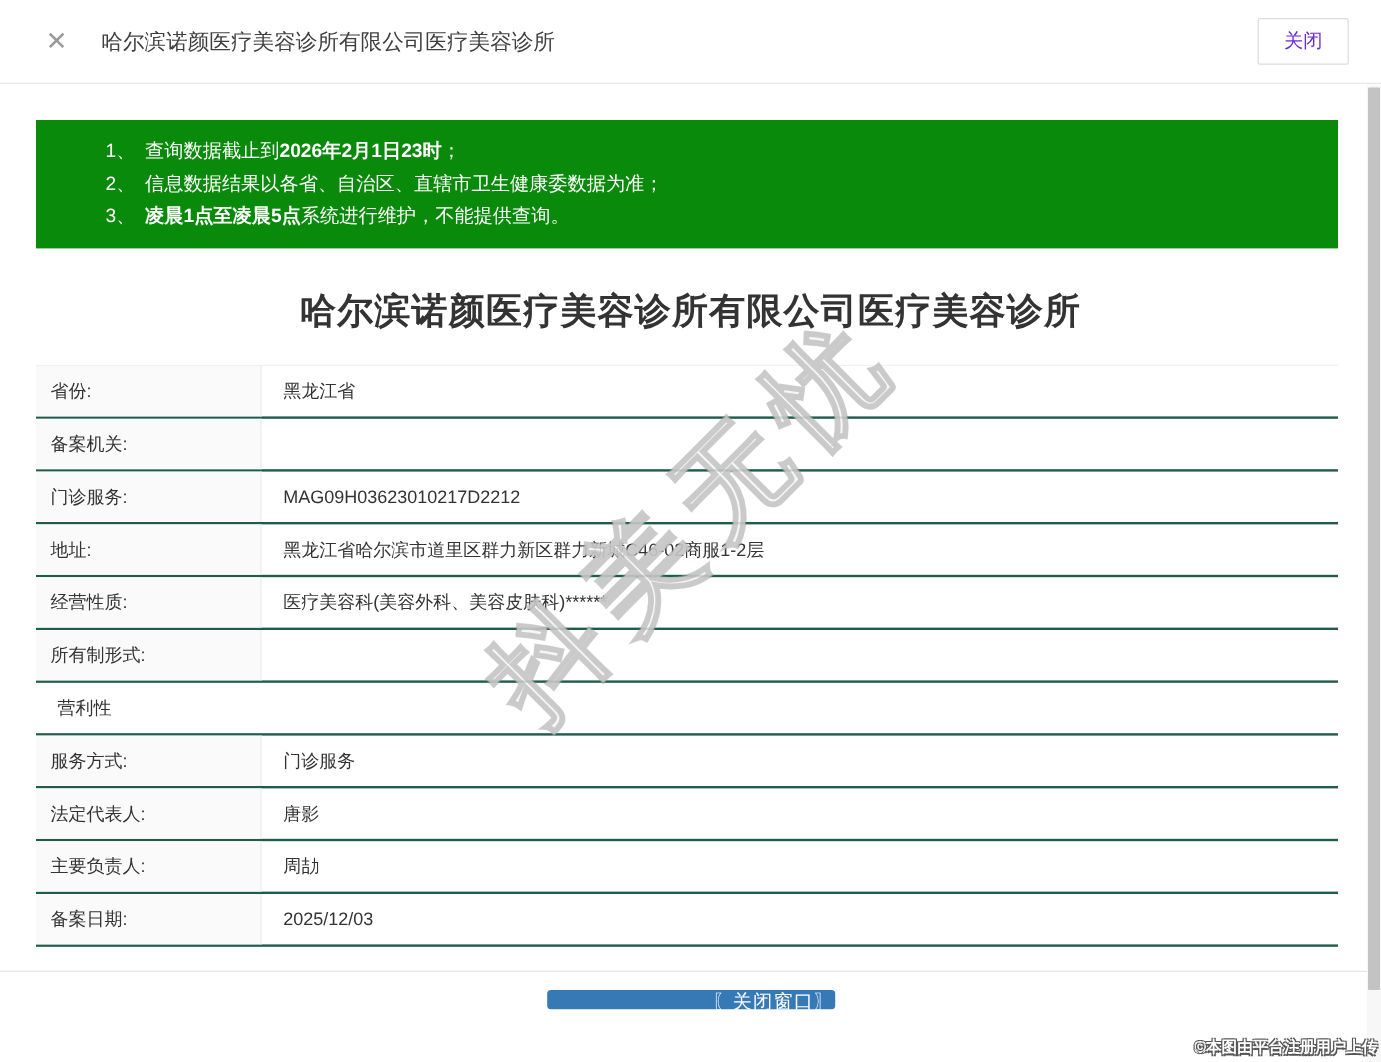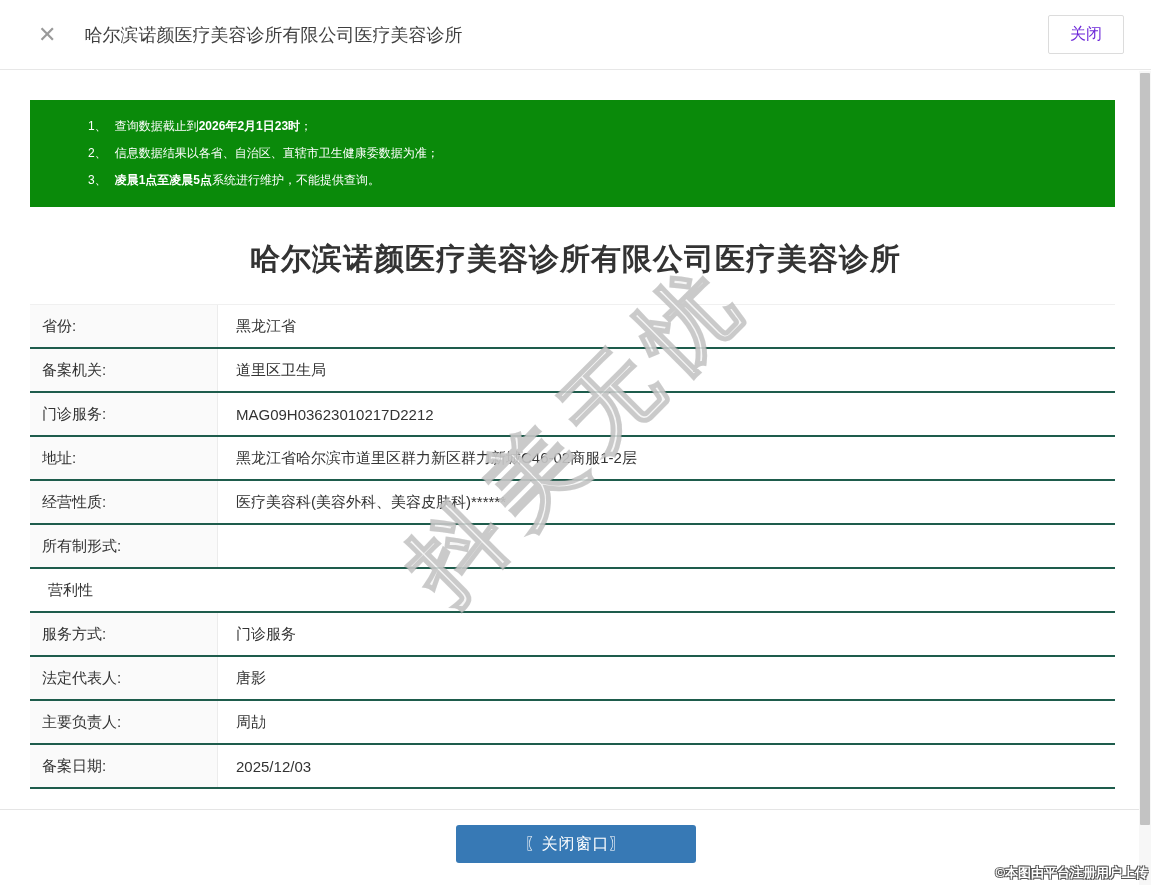--- a/index.html
+++ b/index.html
@@ -14,38 +14,38 @@
   .btn-close-top { position:absolute; right:27px; top:15px; width:76px; height:39px; background:#fff;
      border:1px solid #dcdcdc; border-radius:2px; font-size:16px; color:#6d28d9; cursor:pointer;
      font-family:inherit; }
 
   
   .scrollbar-track { position:absolute; right:0; top:71px; width:12px; height:814px; background:#f7f7f7; }
   .scrollbar-thumb { position:absolute; top:2px; left:1px; width:10px; height:752px; background:#c3c3c3; border-radius:1px; }
 
   
   .notice { margin:30px 36px 0 30px; background:#0a8a0a; color:#fff; padding:13px 20px 13px 58px;
-     font-size:12px; line-height:27px; }
+     font-size:16px; line-height:27px; }
   .notice-item .num { margin-right:8px; }
   .notice-item b { font-weight:bold; }
 
   
   .page-title { margin-top:32px; text-align:center; font-size:30px; font-weight:bold; color:#333; letter-spacing:1px; }
 
   
   .info-table { margin:24px 36px 0 30px; border-top:1px solid #f0f0f0; }
   .row { display:flex; align-items:stretch; border-bottom:2px solid #1e5c4c; min-height:44px; }
   .row-label { width:188px; background:#fafafa; border-right:1px solid #ececec; display:flex; align-items:center;
      padding-left:12px; font-size:15px; color:#333; }
   .row-value { flex:1; display:flex; align-items:center; padding-left:18px; font-size:15px; color:#333; }
 
   
   .footer { margin-top:20px; border-top:1px solid #e5e5e5; padding-top:15px; display:flex; justify-content:center; }
-  .btn-close-window { width:240px; height:38px; background:#3779b5; color:#fff; border:none; border-radius:3px;
-     font-size:16px; cursor:pointer; font-family:inherit; letter-spacing:1px; }
+  .btn-close-window { width:240px; height:16px; background:#3779b5; color:#fff; border:none; border-radius:3px;
+     font-size:16px; cursor:pointer; font-family:inherit; letter-spacing:1px;text-align:right; }
 
   
   .watermark-center { position:absolute; left:578px; top:432px; transform:translate(-50%,-50%) rotate(-45deg);
      font-size:92px; font-weight:bold; letter-spacing:16px; white-space:nowrap; pointer-events:none;
      color:rgba(255,255,255,0.72); -webkit-text-stroke:2px rgba(165,165,165,0.55);
      text-shadow:0 0 1px rgba(160,160,160,0.35); z-index:5; }
   .watermark-corner { position:absolute; right:3px; bottom:3px; font-size:13px; font-weight:bold; color:#fff;
      text-shadow:-1px -1px 0 #555,1px -1px 0 #555,-1px 1px 0 #555,1px 1px 0 #555; z-index:6;text-align:right; }
 </style>
 </head>
@@ -77,21 +77,20 @@
 
   <div class="page-title">哈尔滨诺颜医疗美容诊所有限公司医疗美容诊所</div>
 
   <div class="info-table">
     <div class="row">
       <div class="row-label">省份:</div>
       <div class="row-value">黑龙江省</div>
     </div>
     <div class="row">
       <div class="row-label">备案机关:</div>
-      <div class="row-value">道里区卫生局</div>
     </div>
     <div class="row">
       <div class="row-label">门诊服务:</div>
       <div class="row-value">MAG09H03623010217D2212</div>
     </div>
     <div class="row">
       <div class="row-label">地址:</div>
       <div class="row-value">黑龙江省哈尔滨市道里区群力新区群力新城C46-02商服1-2层</div>
     </div>
     <div class="row">

